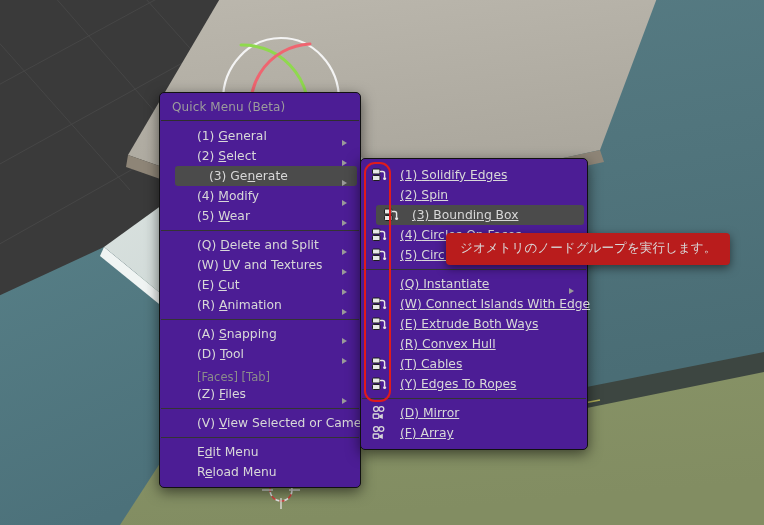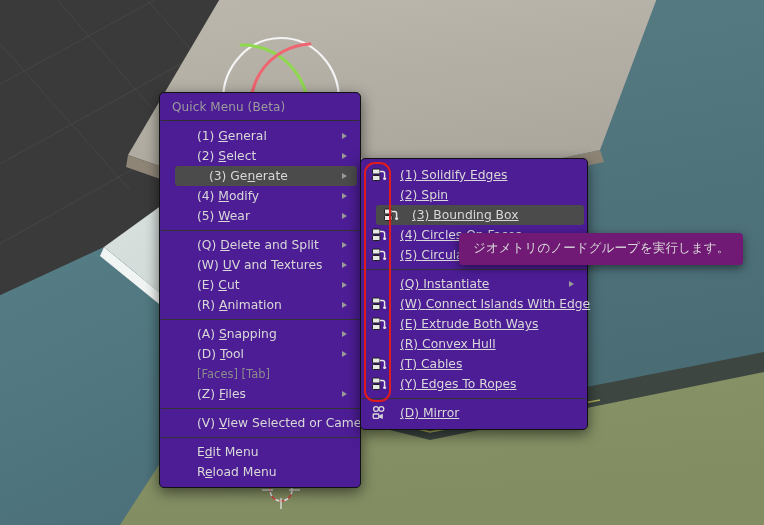--- a/index.html
+++ b/index.html
@@ -26,21 +26,21 @@
   .menu-title{
     padding:7px 0 6px 12px;
     color:#9c9c9c;
     font-size:12px;
     letter-spacing:.1px;
   }
   .menu-title-sep{height:1px;background:#2e2e2e;margin:0 1px;}
   .menu-body{padding:5px 0 5px 0;}
   .row{
     position:relative;
-    display:flex;align-items:center;
+    display:flex;align-items:flex-end;
     height:20px;
     margin:0 3px;
     padding:0 10px 0 34px;
     border-radius:3px;
     white-space:nowrap;
     color:#d8d8d8;
   }
   .row.selected{background:#4b4b4b;margin-left:15px;}
   .row .lbl{flex:1 1 auto;line-height:20px;}
   .row .accel{color:#8b8b8b;font-size:11.5px;padding-right:2px;}
@@ -70,22 +70,22 @@
 
   
   #red-annotation{
     position:absolute;left:364px;top:162px;width:23px;height:236px;
     border:2.5px solid #e01b1b;border-radius:11px;
     pointer-events:none;
   }
 
   
   #tooltip{
-    position:absolute;left:459px;top:233px;
-    background:#701a75;
+    position:absolute;left:446px;top:233px;
+    background:#b91c1c;
     border-radius:4px;
     box-shadow:0 3px 10px rgba(0,0,0,.5);
     padding:7px 14px 8px 14px;
     color:#d9d9d9;
     font-size:12.6px;
     white-space:nowrap;
   }
 </style>
 </head>
 <body>
@@ -316,20 +316,29 @@
       <div class="sep"></div>
       <div class="row">
         <span class="icon"><svg width="18" height="18" viewBox="0 0 18 18">
             <circle cx="6" cy="5" r="2.4" fill="none" stroke="#d8d8d8" stroke-width="1.3"></circle>
             <circle cx="11.4" cy="5" r="2.4" fill="none" stroke="#d8d8d8" stroke-width="1.3"></circle>
             <rect x="3.2" y="10" width="5.6" height="4.4" rx="0.8" fill="none" stroke="#d8d8d8" stroke-width="1.3"></rect>
             <path d="M9.2 11.4 l3.6 -1.6 v5.2 l-3.6 -1.6 z" fill="#d8d8d8"></path>
           </svg></span>
         <span class="lbl">(D) <u>M</u>irror</span>
       </div>
+      <div class="row">
+        <span class="icon"><svg width="18" height="18" viewBox="0 0 18 18">
+            <circle cx="6" cy="5" r="2.4" fill="none" stroke="#d8d8d8" stroke-width="1.3"></circle>
+            <circle cx="11.4" cy="5" r="2.4" fill="none" stroke="#d8d8d8" stroke-width="1.3"></circle>
+            <rect x="3.2" y="10" width="5.6" height="4.4" rx="0.8" fill="none" stroke="#d8d8d8" stroke-width="1.3"></rect>
+            <path d="M9.2 11.4 l3.6 -1.6 v5.2 l-3.6 -1.6 z" fill="#d8d8d8"></path>
+          </svg></span>
+        <span class="lbl">(F) <u>A</u>rray</span>
+      </div>
     </div>
 </div>
 
 <div id="red-annotation"></div>
 
 <div id="tooltip">
   <span>ジオメトリのノードグループを実行します。</span>
 </div>
 
 </body></html>

